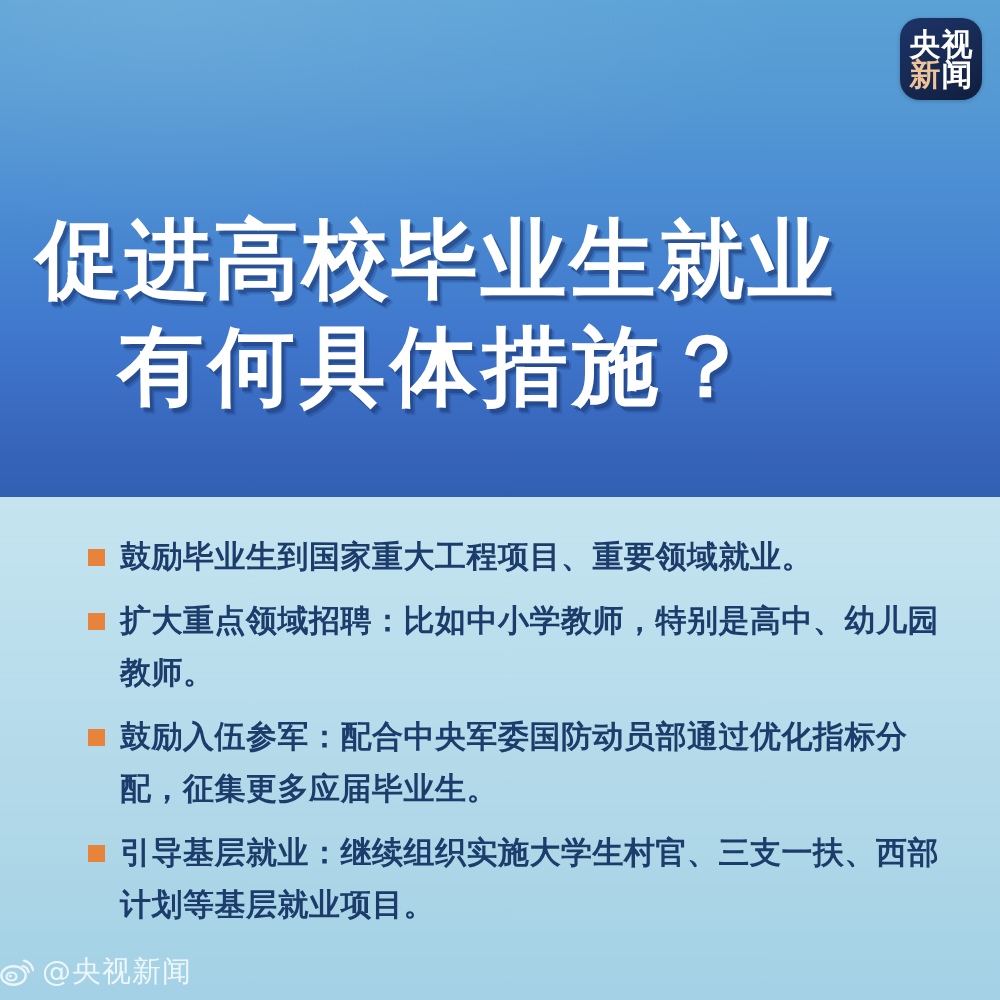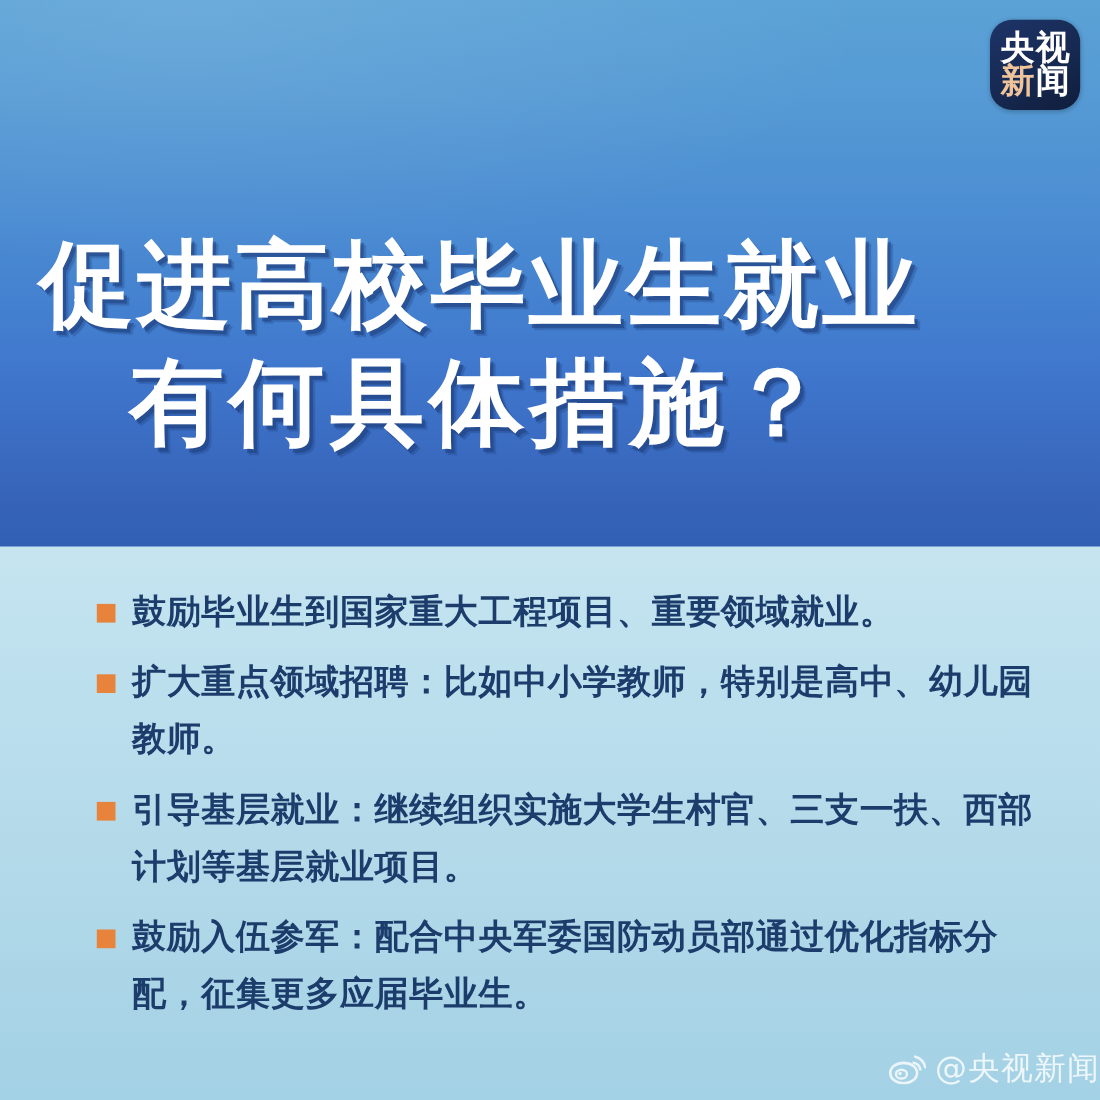--- a/index.html
+++ b/index.html
@@ -158,21 +158,21 @@
   }
 
   
   .watermark {
     position: absolute;
     left: 0;
     bottom: 14px;
     width: 1000px;
     display: flex;
     align-items: center;
-    justify-content: flex-end;
+    justify-content: flex-start;
     gap: 8px;
     pointer-events: none;
   }
   .weibo-icon {
     width: 34px;
     height: 30px;
     display: block;
     opacity: 0.78;
   }
   .watermark-text {
@@ -217,26 +217,26 @@
         <span>鼓励毕业生到国家重大工程项目、重要领域就业。</span>
       </li>
 
       <li class="bullet-item">
         <span class="bullet-marker"></span>
         <span>扩大重点领域招聘：比如中小学教师，特别是高中、幼儿园教师。</span>
       </li>
 
       <li class="bullet-item">
         <span class="bullet-marker"></span>
+        <span>鼓励入伍参军：配合中央军委国防动员部通过优化指标分配，征集更多应届毕业生。</span>
+      </li>
+
+      <li class="bullet-item">
+        <span class="bullet-marker"></span>
         <span>引导基层就业：继续组织实施大学生村官、三支一扶、西部计划等基层就业项目。</span>
-      </li>
-
-      <li class="bullet-item">
-        <span class="bullet-marker"></span>
-        <span>鼓励入伍参军：配合中央军委国防动员部通过优化指标分配，征集更多应届毕业生。</span>
       </li>
 
     </ul>
   </div>
 
   <div class="watermark">
     <svg class="weibo-icon" viewBox="0 0 34 30" aria-hidden="true">
 
       <ellipse cx="13.5" cy="19.5" rx="12.2" ry="9.3" fill="none" stroke="#ffffff" stroke-width="2.4"></ellipse>
       <ellipse cx="11.5" cy="20.5" rx="5.0" ry="4.0" fill="none" stroke="#ffffff" stroke-width="2.2"></ellipse>

